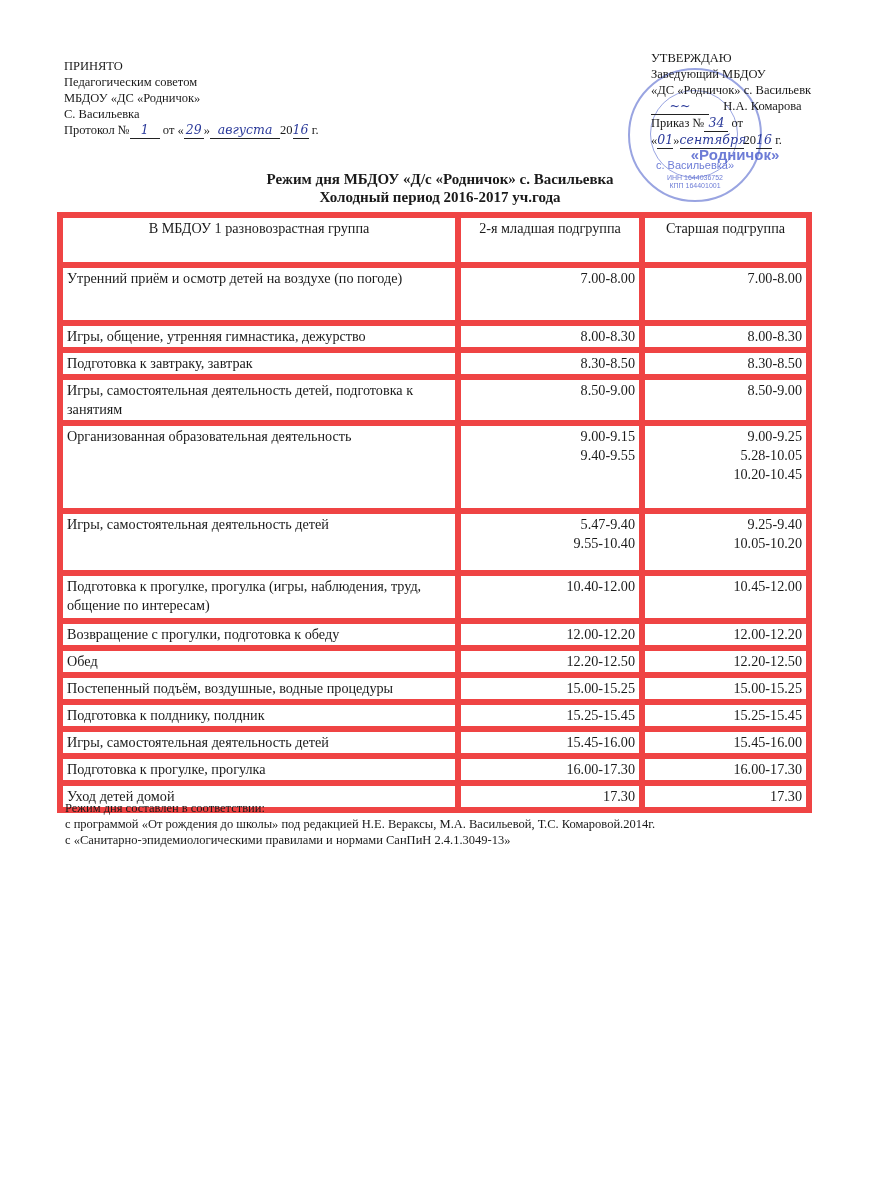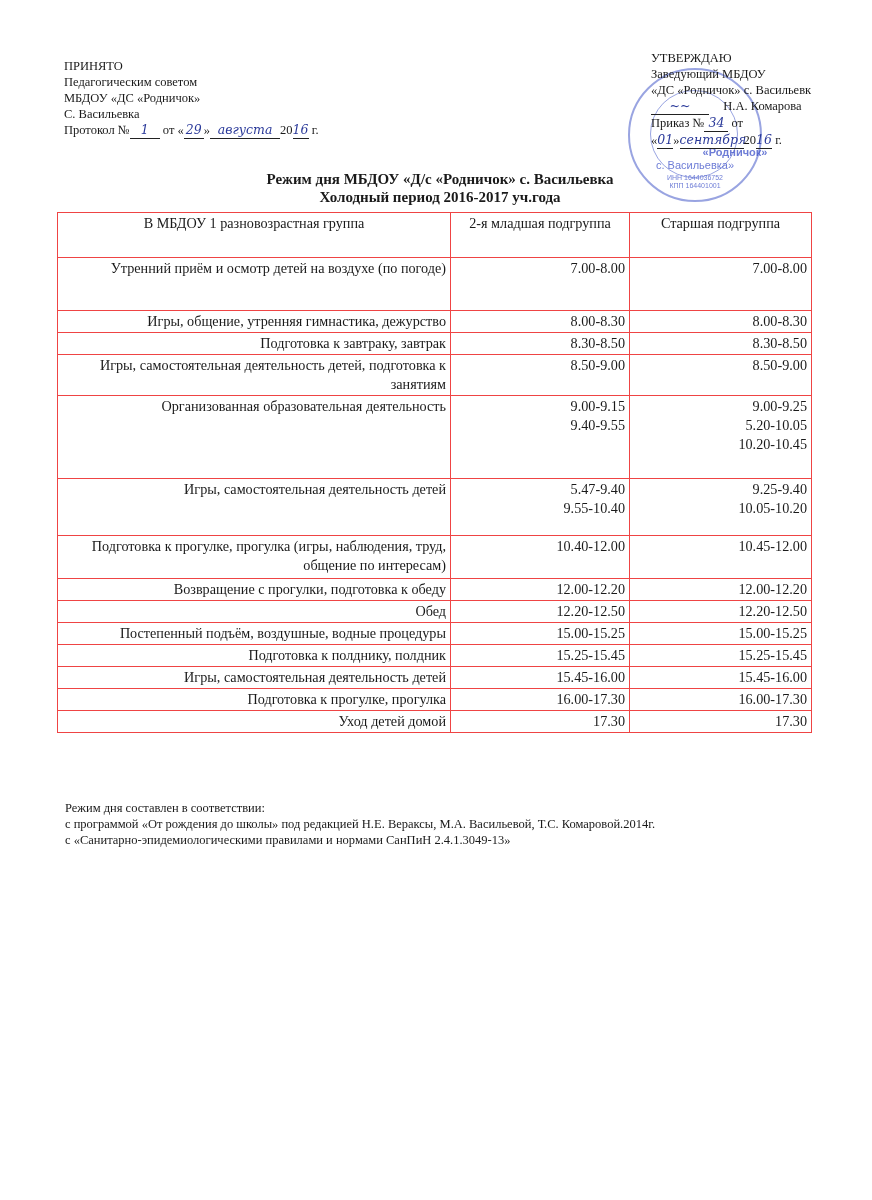--- a/index.html
+++ b/index.html
@@ -11,25 +11,25 @@
   .block-right { position: absolute; left: 651px; top: 50px; font-size: 12.5px; line-height: 16px; width: 230px; }
   .hw { font-family: "DejaVu Serif", serif; font-style: italic; color: #2b3a9a; }
   .ul { display: inline-block; border-bottom: 1px solid #222; text-align: center; }
   .title { position: absolute; left: 0; width: 872px; top: 170px; text-align: center; font-weight: bold; font-size: 15px; line-height: 18px; }
   .title div { position: relative; left: 4px; }
   table.sched {
     position: absolute; left: 57px; top: 212px; width: 755px;
     border-collapse: collapse; font-size: 14.2px; line-height: 19px;
   }
   table.sched td, table.sched th {
-    border: 1px solid #ef4444; vertical-align: top; padding: 1px 4px;
+    border: 6px solid #ef4444; vertical-align: top; padding: 1px 4px;
     font-weight: normal;
   }
   table.sched th { text-align: center; }
-  td.act { width: 384px; text-align: right; }
+  td.act { width: 384px; text-align: left; }
   td.t1, td.t2 { text-align: right; }
   td.t1 { width: 170px; }
   .r-tall2 td { height: 38px; }
   .r-oed td { height: 80px; }
   .r-games td { height: 54px; }
   .r-walk td { height: 40px; }
   .r-head th { height: 42px; }
   .r-morning td { height: 50px; }
   .footer { position: absolute; left: 65px; top: 800px; font-size: 12.5px; line-height: 16px; }
   .stamp {
@@ -37,21 +37,21 @@
     border: 2px solid rgba(70,90,200,0.55); border-radius: 50%;
   }
   .stamp .inner {
     position: absolute; left: 20px; top: 20px; width: 86px; height: 86px;
     border: 1.5px solid rgba(70,90,200,0.55); border-radius: 50%;
   }
   .stamp .stext {
     position: absolute; left: 0; width: 130px; text-align: center;
     font-family: "Liberation Sans", sans-serif; color: rgba(60,80,200,0.75);
   }
-  .s1 { top: 76px; font-size: 11px; font-weight: bold; padding-left: 40px; }
+  .s1 { top: 76px; font-size: 15px; font-weight: bold; padding-left: 40px; }
   .s2 { top: 89px; font-size: 11px; }
   .s3 { top: 104px; font-size: 7px; }
   .s4 { top: 112px; font-size: 7px; }
 </style>
 </head>
 <body>
 
 <div class="block-left">
   <div>ПРИНЯТО</div>
   <div>Педагогическим советом</div>
@@ -121,21 +121,21 @@
       <tr class="r-tall2">
         <td class="act">Игры, самостоятельная деятельность детей, подготовка к занятиям</td>
         <td class="t1" style="white-space: pre-line;">8.50-9.00</td>
         <td class="t2" style="white-space: pre-line;">8.50-9.00</td>
       </tr>
       <tr class="r-oed">
         <td class="act">Организованная образовательная деятельность</td>
         <td class="t1" style="white-space: pre-line; margin-top: 48px;">9.00-9.15
 9.40-9.55</td>
         <td class="t2" style="white-space: pre-line;">9.00-9.25
-5.20-10.05
+5.28-10.05
 10.20-10.45</td>
       </tr>
       <tr class="r-games">
         <td class="act">Игры, самостоятельная деятельность детей</td>
         <td class="t1" style="white-space: pre-line;">5.47-9.40
 9.55-10.40</td>
         <td class="t2" style="white-space: pre-line;">9.25-9.40
 10.05-10.20</td>
       </tr>
       <tr class="r-walk">

